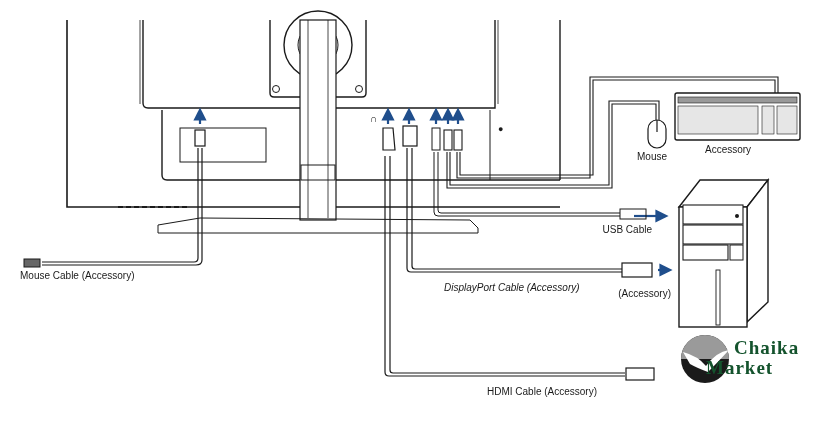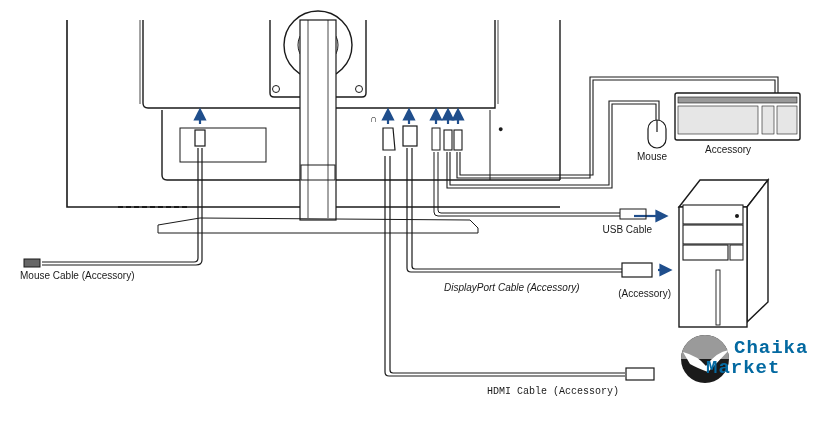--- a/index.html
+++ b/index.html
@@ -1,20 +1,20 @@
 <!DOCTYPE html>
 <html><head>
 <meta charset="utf-8">
 <style>
   html, body { margin: 0; padding: 0; background: #ffffff; }
   body { width: 840px; height: 421px; overflow: hidden; position: relative; font-family: "Liberation Sans", sans-serif; }
   svg.diagram { position: absolute; left: 0; top: 0; }
   .lbl { position: absolute; font-family: "Liberation Sans", sans-serif; font-size: 10px; color: #1a1a1a; line-height: 16px; white-space: nowrap; }
   .lbl.right { text-align: right; }
-  .logo-text { position: absolute; font-family: Liberation Mono, monospace; font-size: 19px; font-weight: bold; color: #0369a1; line-height: 20px; letter-spacing: 1px; }
+  .logo-text { position: absolute; font-family: Liberation Serif, serif; font-size: 19px; font-weight: bold; color: #14532d; line-height: 20px; letter-spacing: 1px; }
 </style>
 </head>
 <body>
 
 <svg class="diagram" width="840" height="421" viewBox="0 0 840 421">
   <defs>
     <marker id="ah" markerWidth="6" markerHeight="6" refX="3" refY="3" orient="auto">
       <path d="M0,0 L6,3 L0,6 Z" fill="#1f4e8c"></path>
     </marker>
   </defs>
@@ -128,16 +128,16 @@
   </g>
 </svg>
 
 <div class="lbl" style="left:637px; top:149px;">Mouse</div>
 <div class="lbl" style="left:705px; top:142px;">Accessory</div>
 
 <div class="lbl" style="left:20px; top:268px;">Mouse Cable (Accessory)</div>
 <div class="lbl right" style="left:560px; top:222px; width:92px;">USB Cable</div>
 <div class="lbl right" style="left:579px; top:238px; width:92px;margin-top:48px;">(Accessory)</div>
 <div class="lbl" style="left:444px; top:280px;font-style:italic;">DisplayPort Cable (Accessory)</div>
-<div class="lbl" style="left:487px; top:384px;font-family:Liberation Mono, monospace;">HDMI Cable (Accessory)</div>
+<div class="lbl" style="left:487px; top:384px;">HDMI Cable (Accessory)</div>
 
 <div class="logo-text" style="left:734px; top:338px;">Chaika</div>
 <div class="logo-text" style="left:706px; top:358px;">Market</div>
 
 </body></html>

